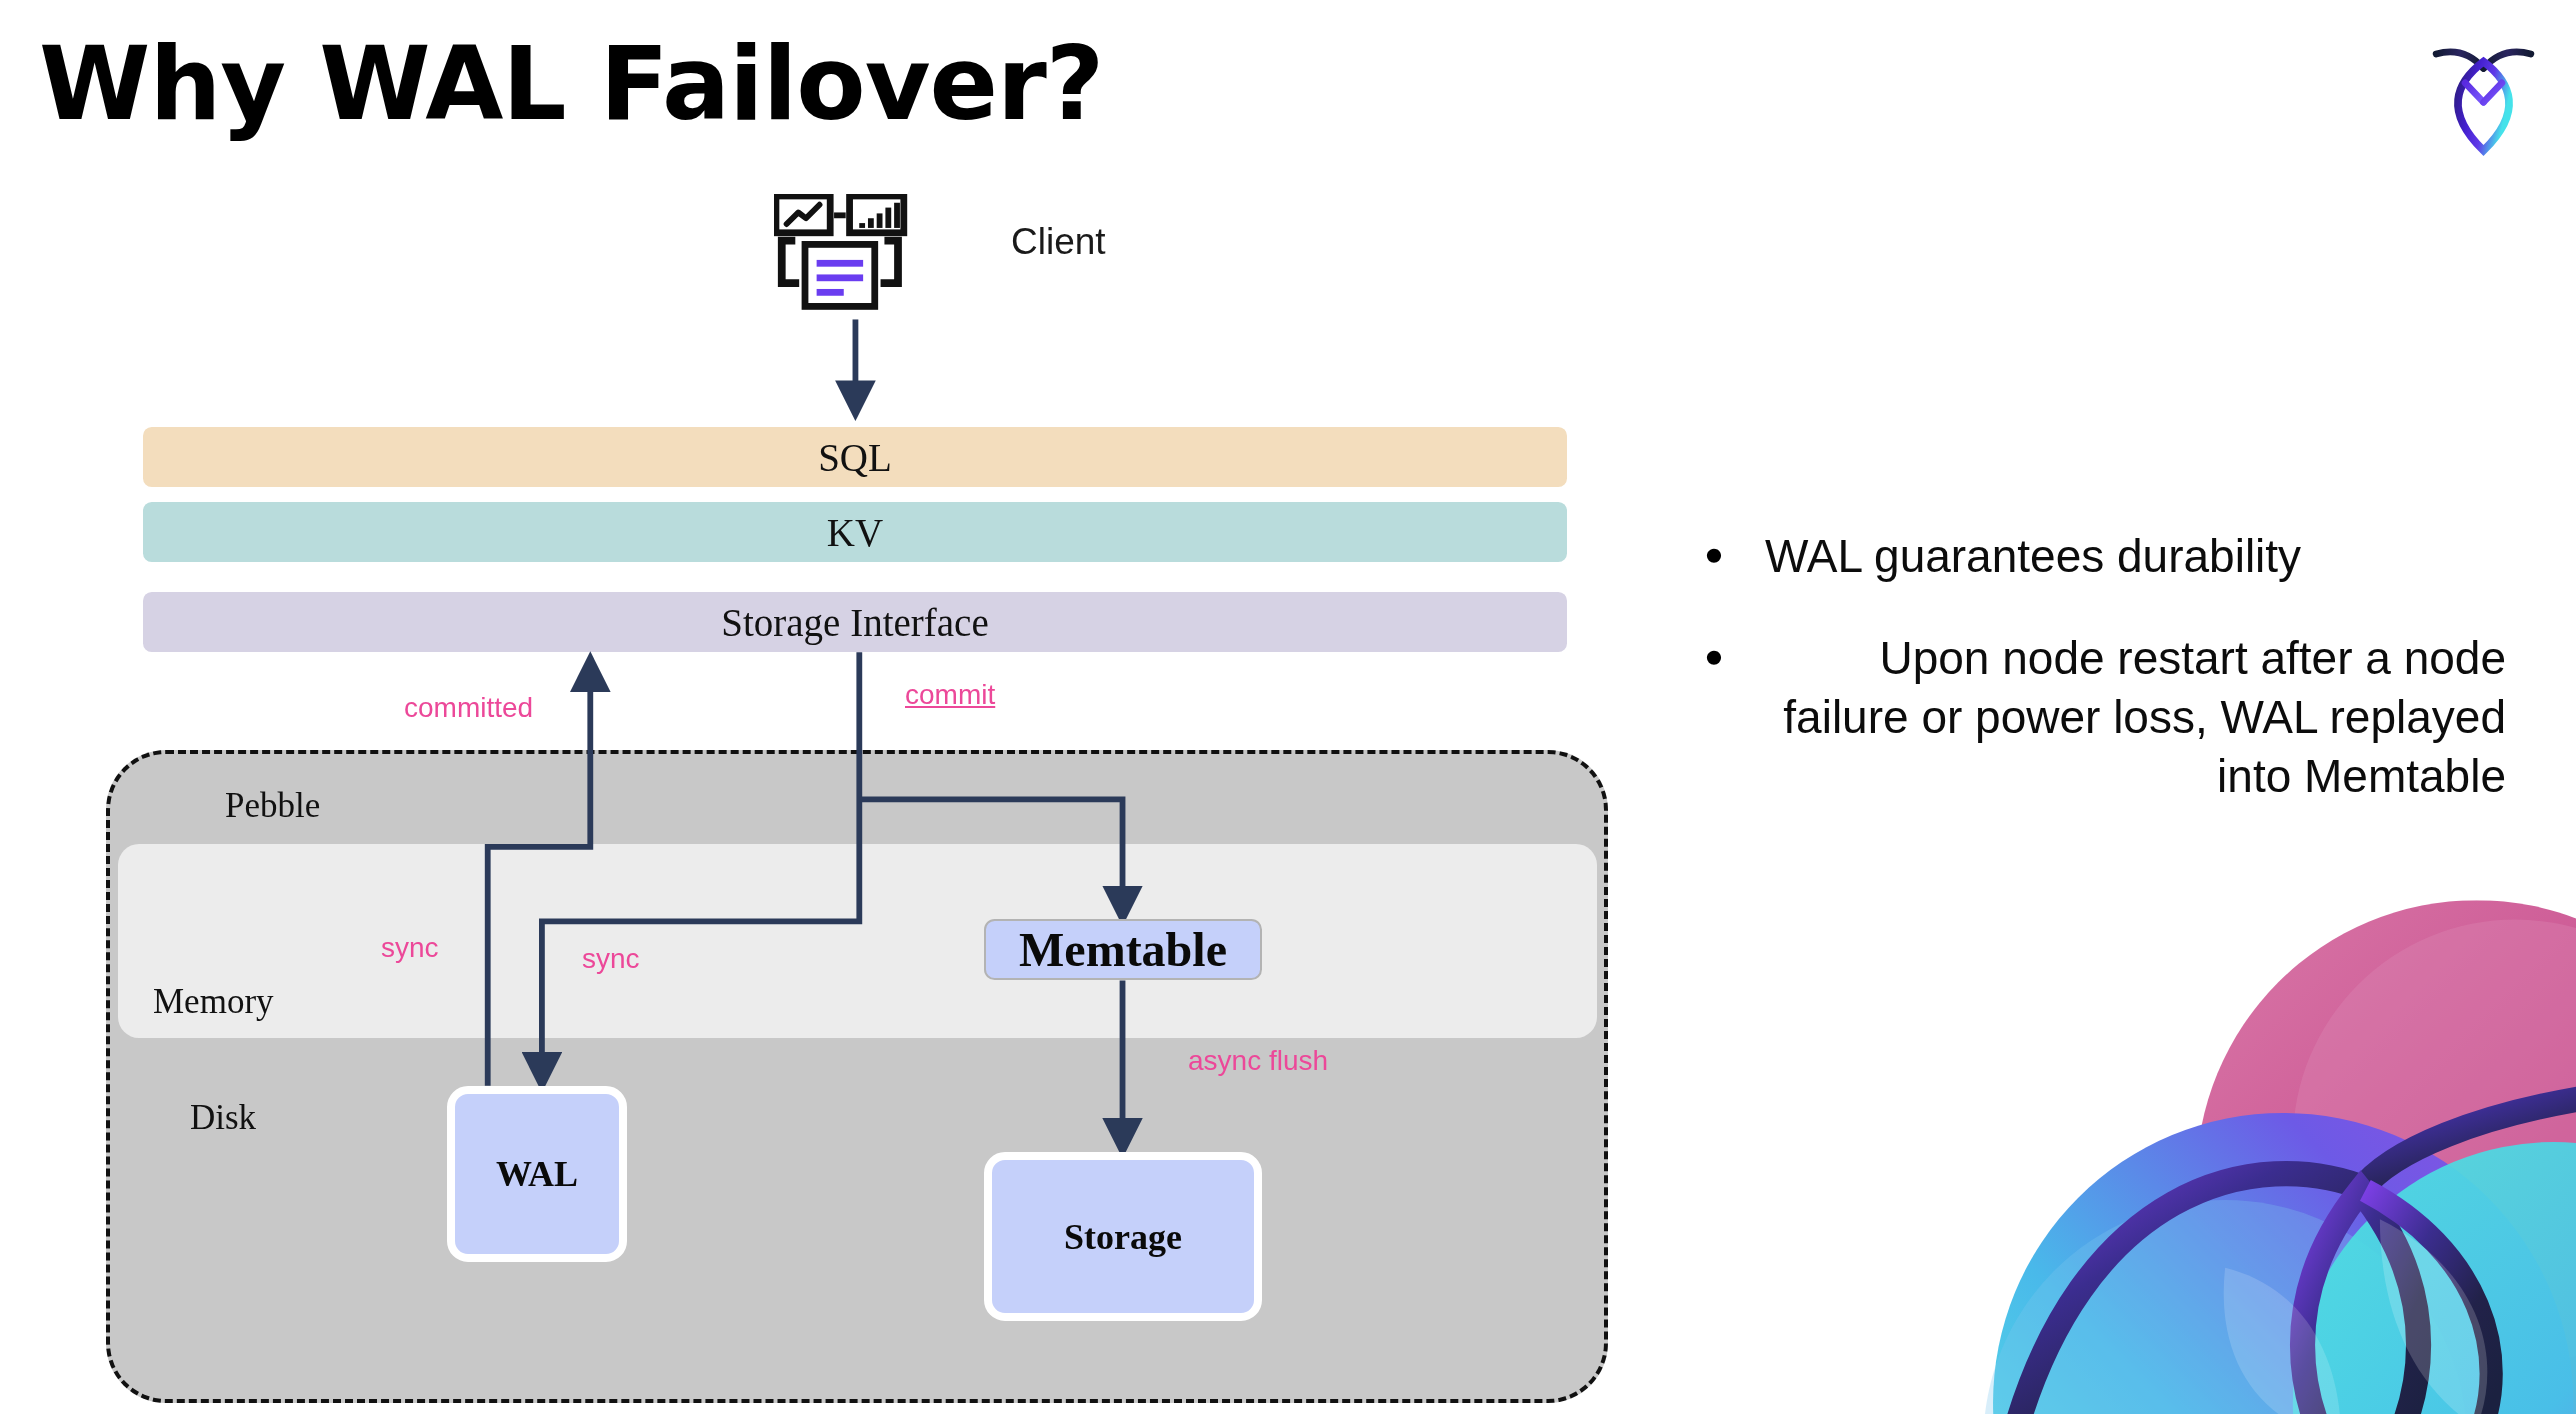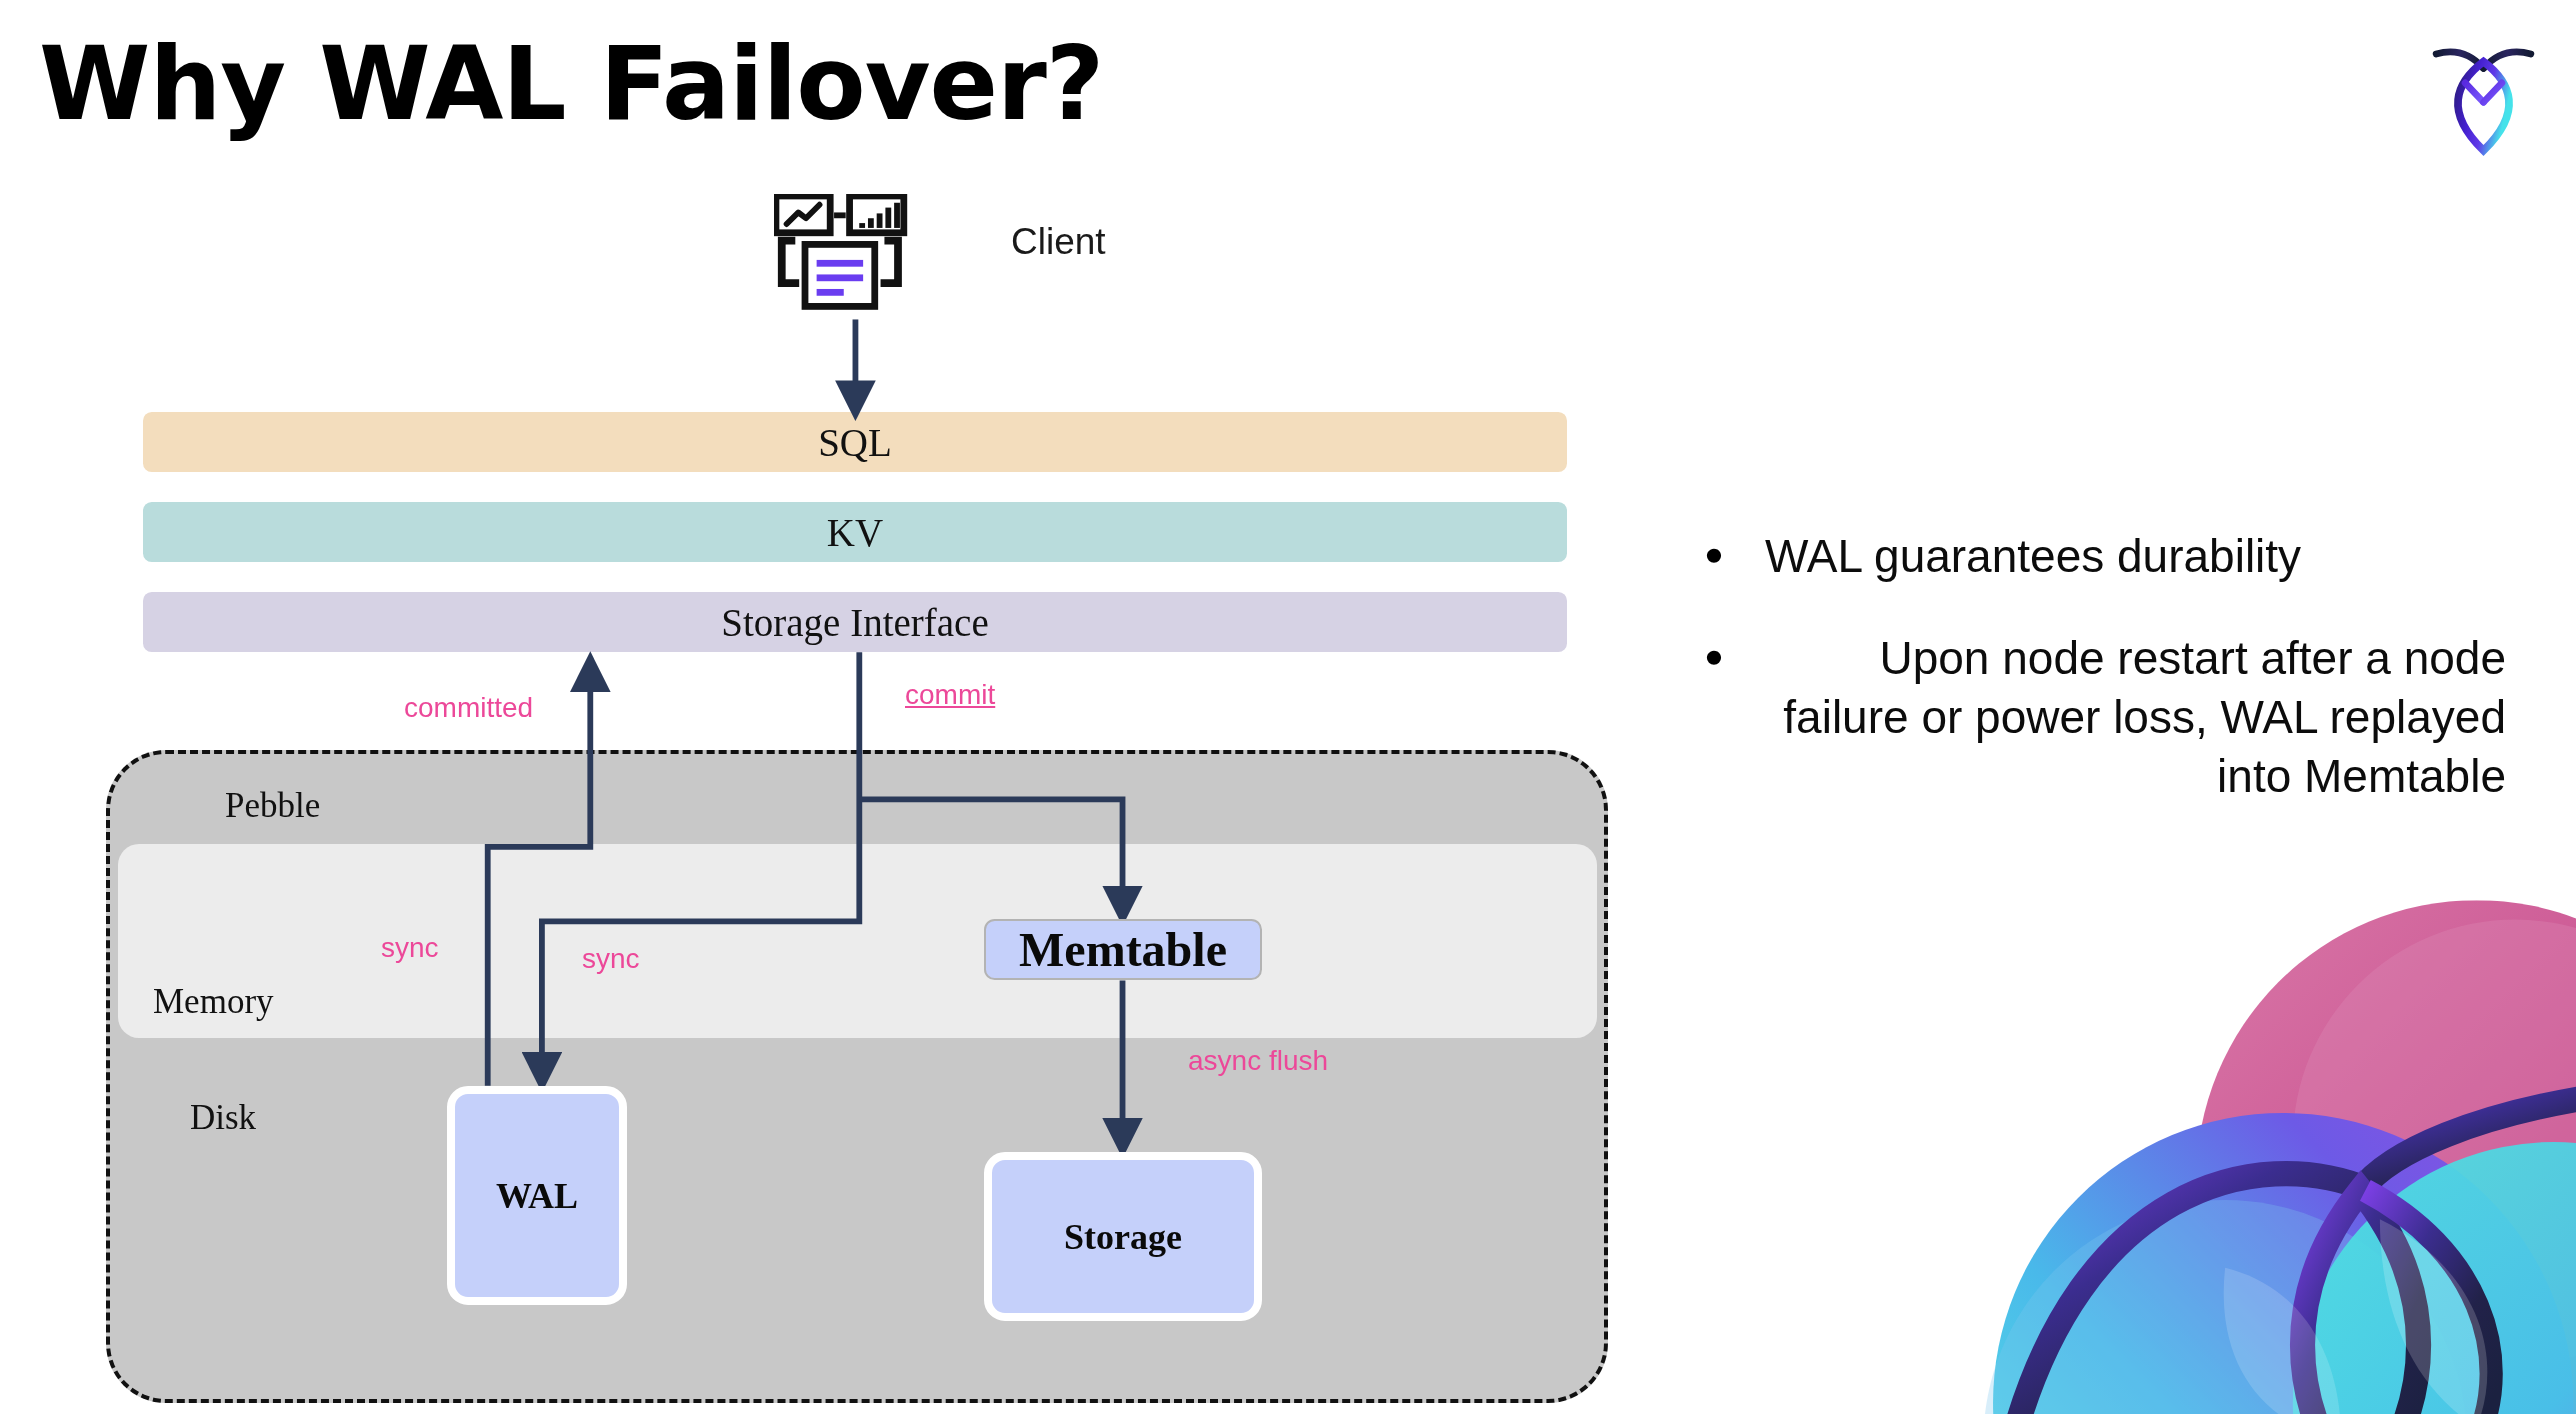--- a/index.html
+++ b/index.html
@@ -64,21 +64,21 @@
   .node{
     position:absolute;display:flex;align-items:center;justify-content:center;
     background:#c5d0fa;font-family:"Liberation Serif", serif;
     font-weight:bold;color:#0a0a0a;box-sizing:border-box;
   }
   #node-memtable{
     left:984px;top:919px;width:278px;height:61px;border-radius:10.6px;
     border:2.9px solid #b3b3b3;font-size:48px;
   }
   #node-wal{
-    left:447px;top:1086px;width:180px;height:219px;border-radius:21px;
+    left:447px;top:1086px;width:180px;height:176px;border-radius:21px;
     border:8.7px solid #ffffff;font-size:36px;
   }
   #node-sstable{
     left:984px;top:1152px;width:278px;height:169px;border-radius:21px;
     border:8.7px solid #ffffff;font-size:36px;
   }
 
   
   .edge-label{
     position:absolute;font-family:"Liberation Sans", sans-serif;
@@ -210,21 +210,21 @@
 
     <path d="M114 48 L128 48 L128 92 L110 92" fill="none" stroke="#111111" stroke-width="8"></path>
 
     <rect x="32" y="52" width="72" height="64" fill="#ffffff" stroke="#111111" stroke-width="7"></rect>
     <rect x="44" y="68" width="48" height="7" fill="#6a3df0"></rect>
     <rect x="44" y="83" width="48" height="7" fill="#6a3df0"></rect>
     <rect x="44" y="98" width="28" height="7" fill="#6a3df0"></rect>
   </svg>
   <div id="client-label">Client</div>
 
-  <div class="layer-bar" id="bar-sql" style="background:#f3ddbd;">
+  <div class="layer-bar" id="bar-sql" style="background:#f3ddbd;margin-top:15px;">
     <span>SQL</span>
   </div>
   <div class="layer-bar" id="bar-kv" style="background:#b9dcdc;">
     <span>KV</span>
   </div>
   <div class="layer-bar" id="bar-storage" style="background:#d6d2e4;">
     <span>Storage Interface</span>
   </div>
 
   <div id="pebble-box"></div>

